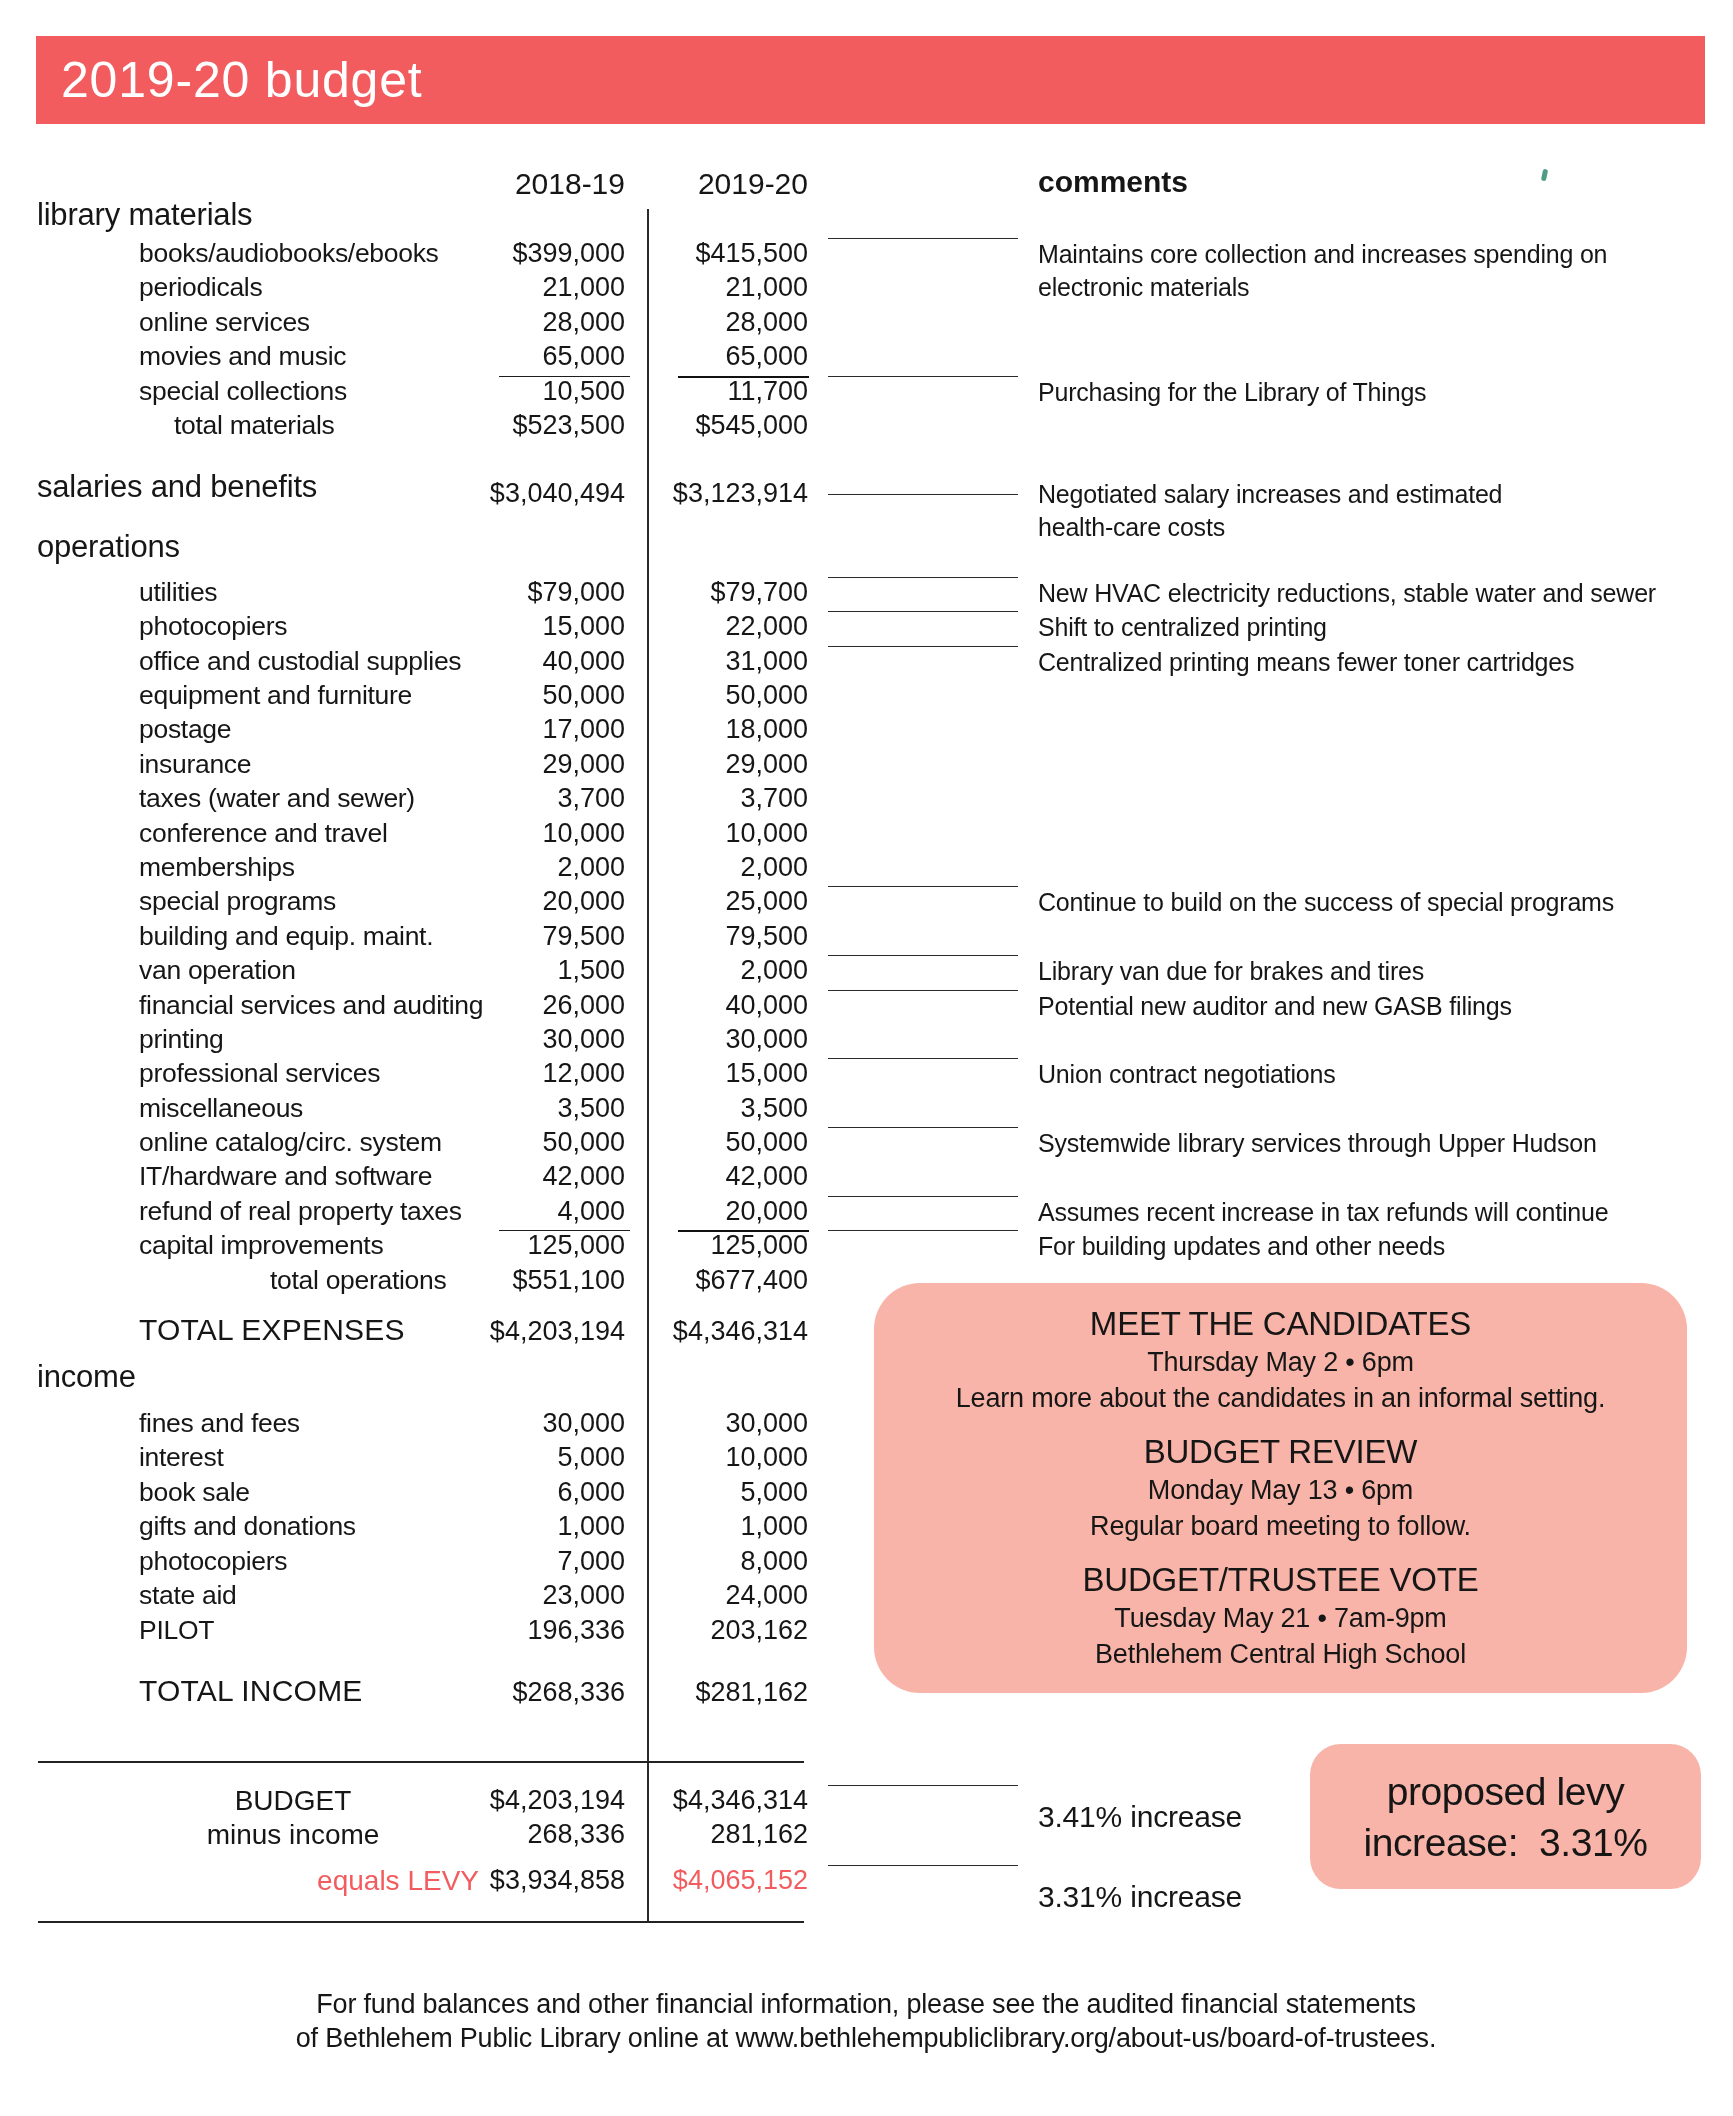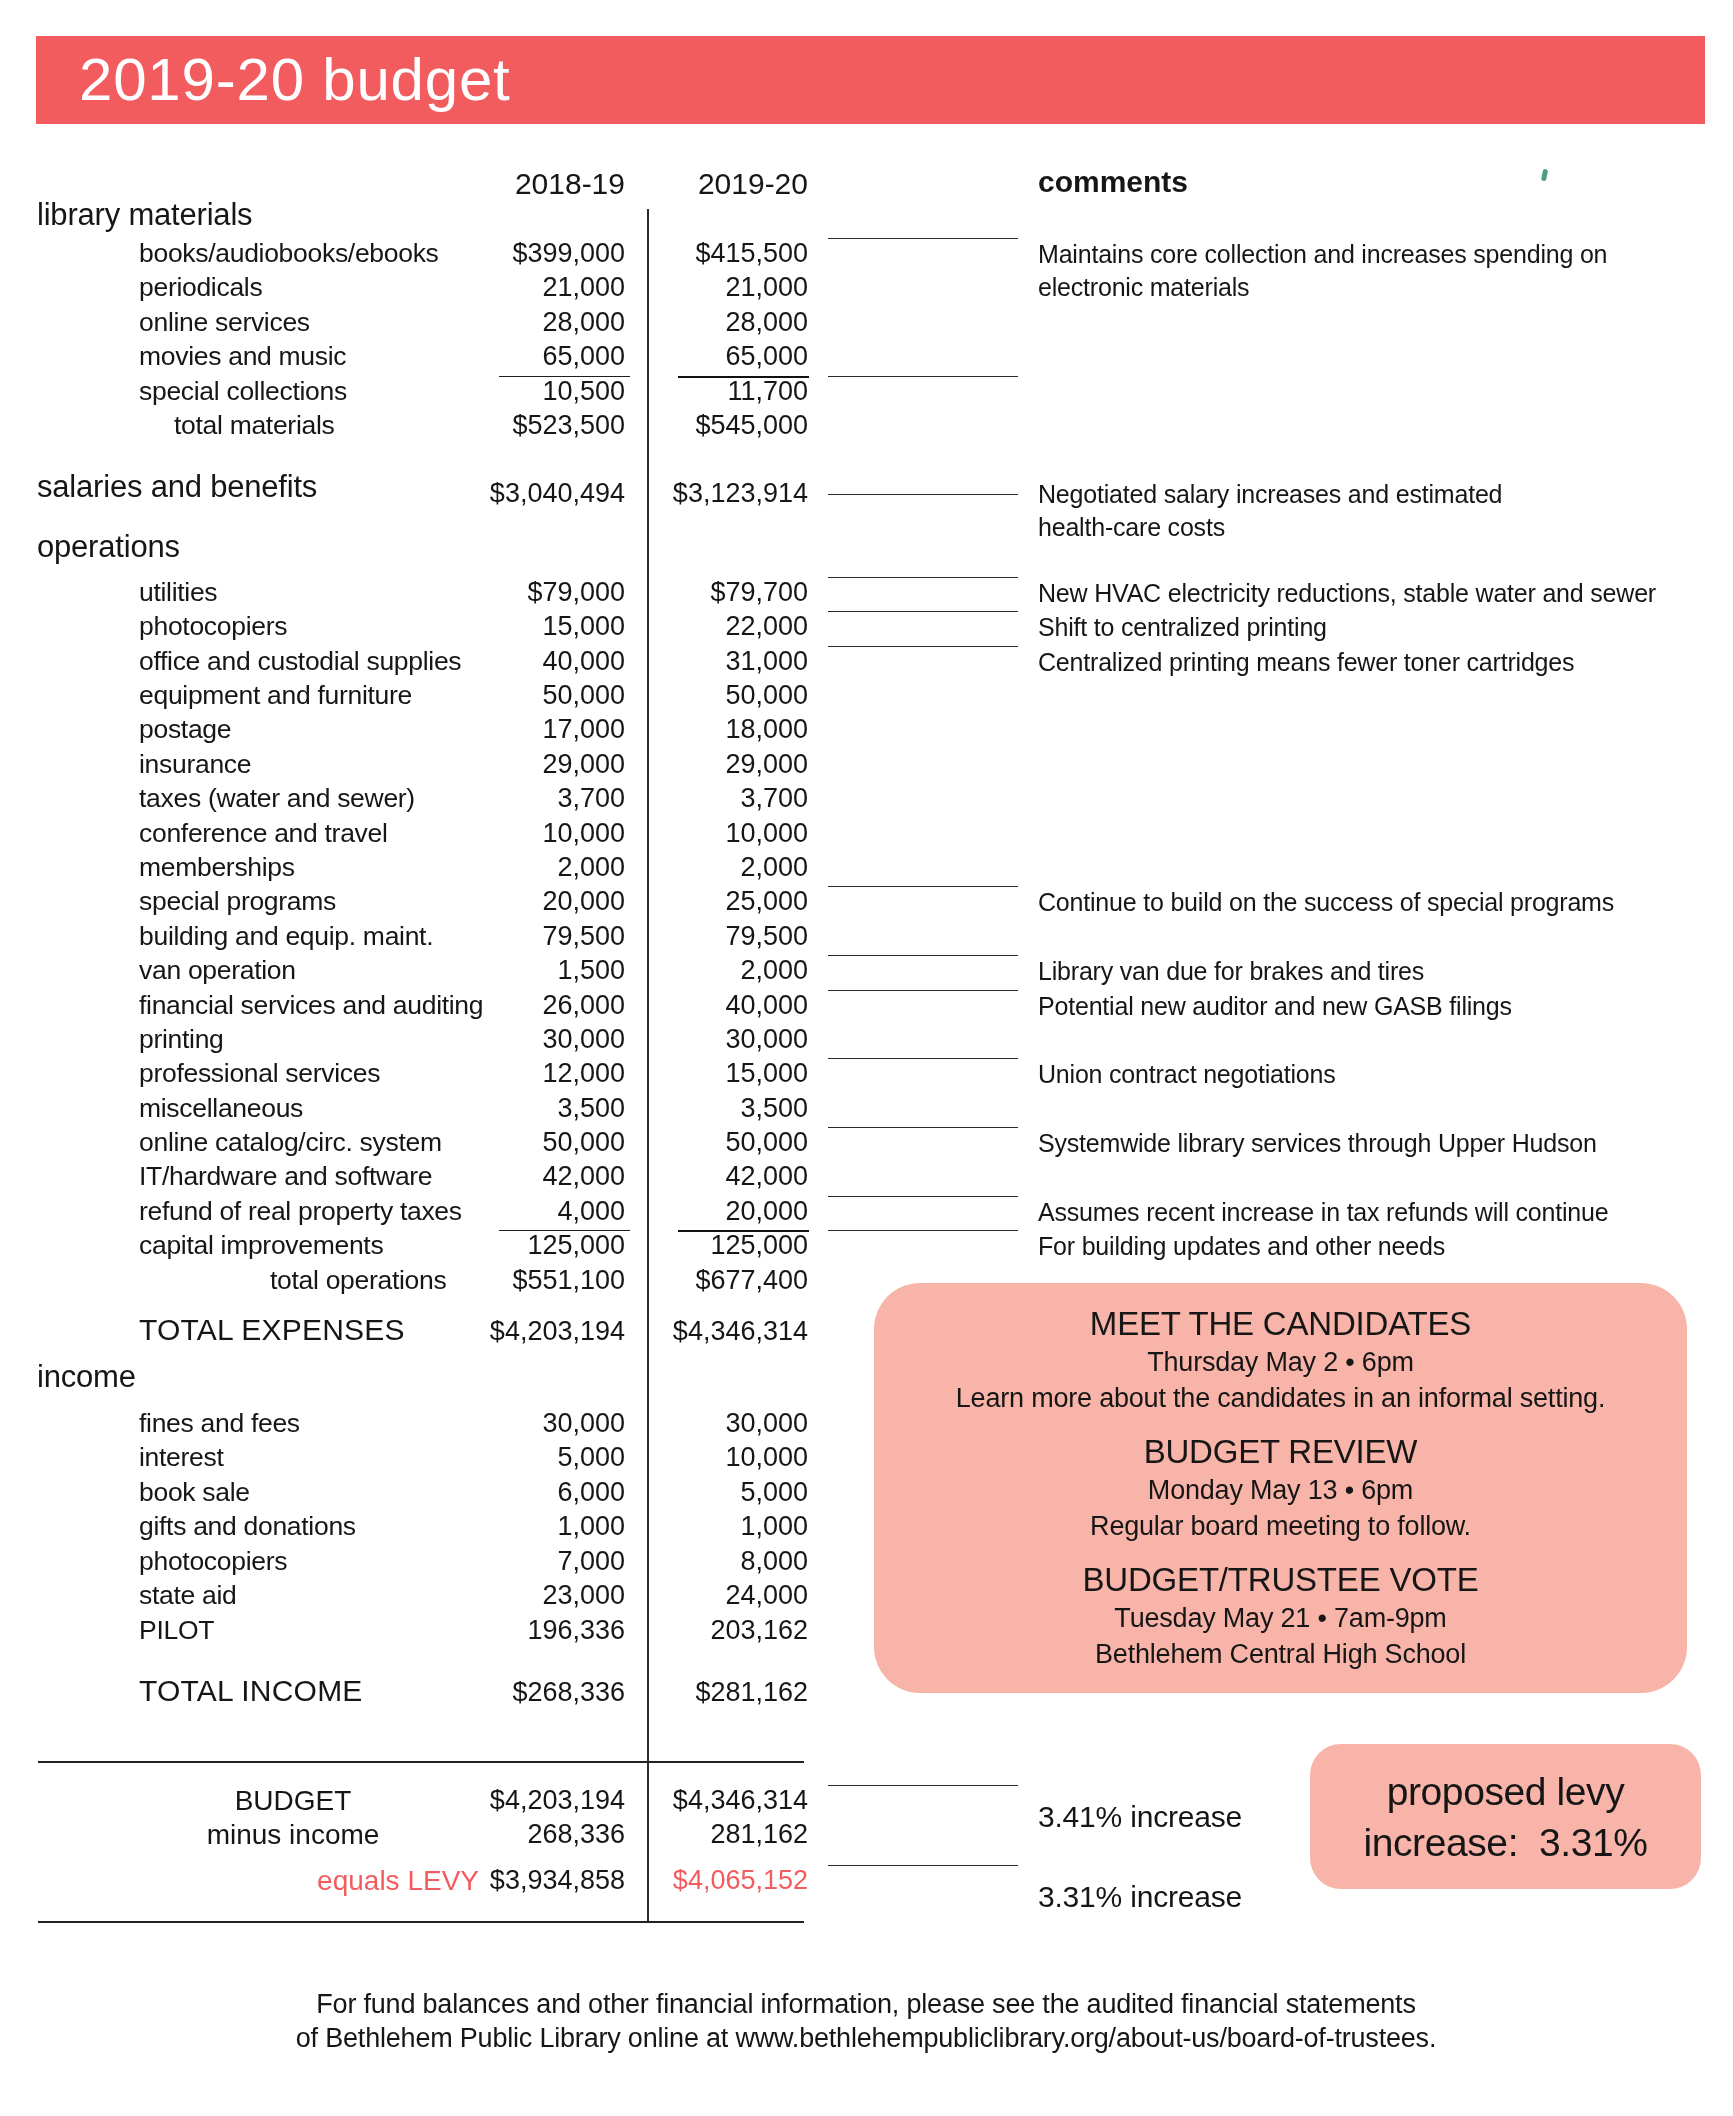--- a/index.html
+++ b/index.html
@@ -2,21 +2,21 @@
 <html style="font-size:13.2px"><head>
 <meta charset="utf-8">
 <style>
   html,body{margin:0;padding:0;background:#fff;}
   #doc{position:relative;width:1733px;height:2116px;background:#ffffff;overflow:hidden;
        font-family:"Liberation Sans",sans-serif;color:#161616;}
   #doc > div{position:absolute;}
 
   
   #banner{left:36px;top:36px;width:1669px;height:88px;background:#f25c5f;}
-  #title{position:absolute;left:43px;top:0;line-height:88px;font-size:60px;color:#ffffff;letter-spacing:0.8px;}
+  #title{position:absolute;left:25px;top:0;line-height:88px;font-size:50px;color:#ffffff;letter-spacing:0.8px;}
 
   
   .colh{top:167px;font-size:30px;text-align:right;}
   #colh1{left:298px;width:327px;}
   #colh2{left:651px;width:157px;}
   #colh3{left:1038px;top:165px;font-size:30px;font-weight:700;}
   #stray{left:1542px;top:169px;width:5px;height:12.4px;background:#2f8b71;border-radius:2.5px;transform:rotate(12deg);opacity:.85;}
 
   
   .sect{left:37px;font-size:31px;letter-spacing:-0.2px;}
@@ -168,20 +168,21 @@
       <div class="v1">65,000</div>
       <div class="v2">65,000</div>
     </div>
     <div class="row" style="top: 376px;">
       <div class="lbl">special collections</div>
       <div class="v1">10,500</div>
       <div class="v2">11,700</div>
       <div class="ul-l"></div>
       <div class="ul-r"></div>
       <div class="leader"></div>
+      <div class="cmt">Purchasing for the Library of Things</div>
     </div>
     <div class="row" style="top: 410px;">
       <div class="lbl t-materials">total materials</div>
       <div class="v1">$523,500</div>
       <div class="v2">$545,000</div>
     </div>
     <div class="row" style="top: 577px;">
       <div class="lbl">utilities</div>
       <div class="v1">$79,000</div>
       <div class="v2">$79,700</div>

